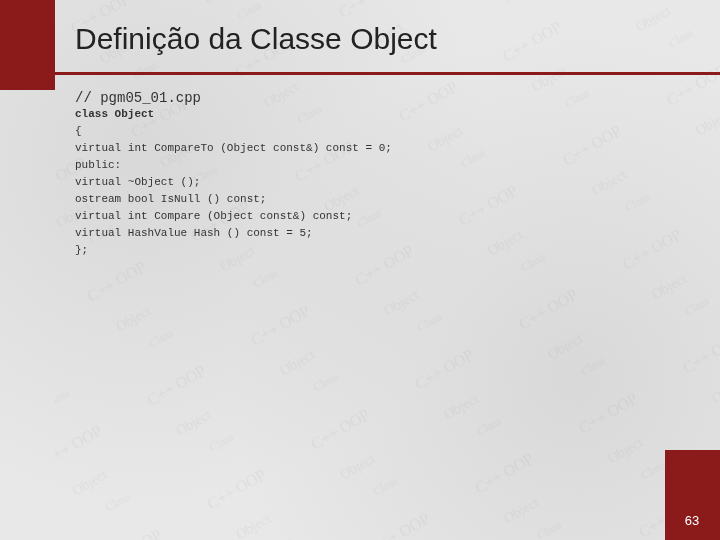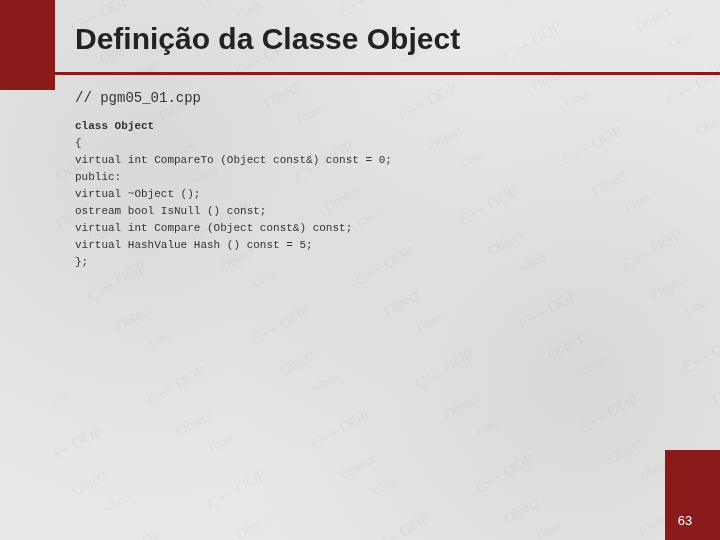--- a/index.html
+++ b/index.html
@@ -54,52 +54,51 @@
       right: 0;
       height: 3px;
       background-color: #8b1a1a;
     }
 
     .slide-title {
       position: absolute;
       top: 22px;
       left: 75px;
       font-size: 30px;
-      font-weight: bold;
+      font-weight: normal;
       color: #222;
       font-family: Arial, sans-serif;
     }
 
     .slide-content {
       position: absolute;
       top: 90px;
       left: 75px;
       right: 65px;
       bottom: 50px;
     }
 
     .comment-line {
       font-family: 'Courier New', Courier, monospace;
       font-size: 14px;
       color: #333;
-      margin-bottom: 12px;
     }
 
     .code-block {
       font-family: 'Courier New', Courier, monospace;
       font-size: 11px;
       color: #333;
       line-height: 1.55;
     }
 
     
     .page-number {
       position: absolute;
       bottom: 8px;
-      right: 17px;
+      right: 10px;
       background-color: #8b1a1a;
       color: #fff;
       font-size: 13px;
       font-family: Arial, sans-serif;
       padding: 4px 10px;
       min-width: 36px;
       text-align: center;
     }
 
     

